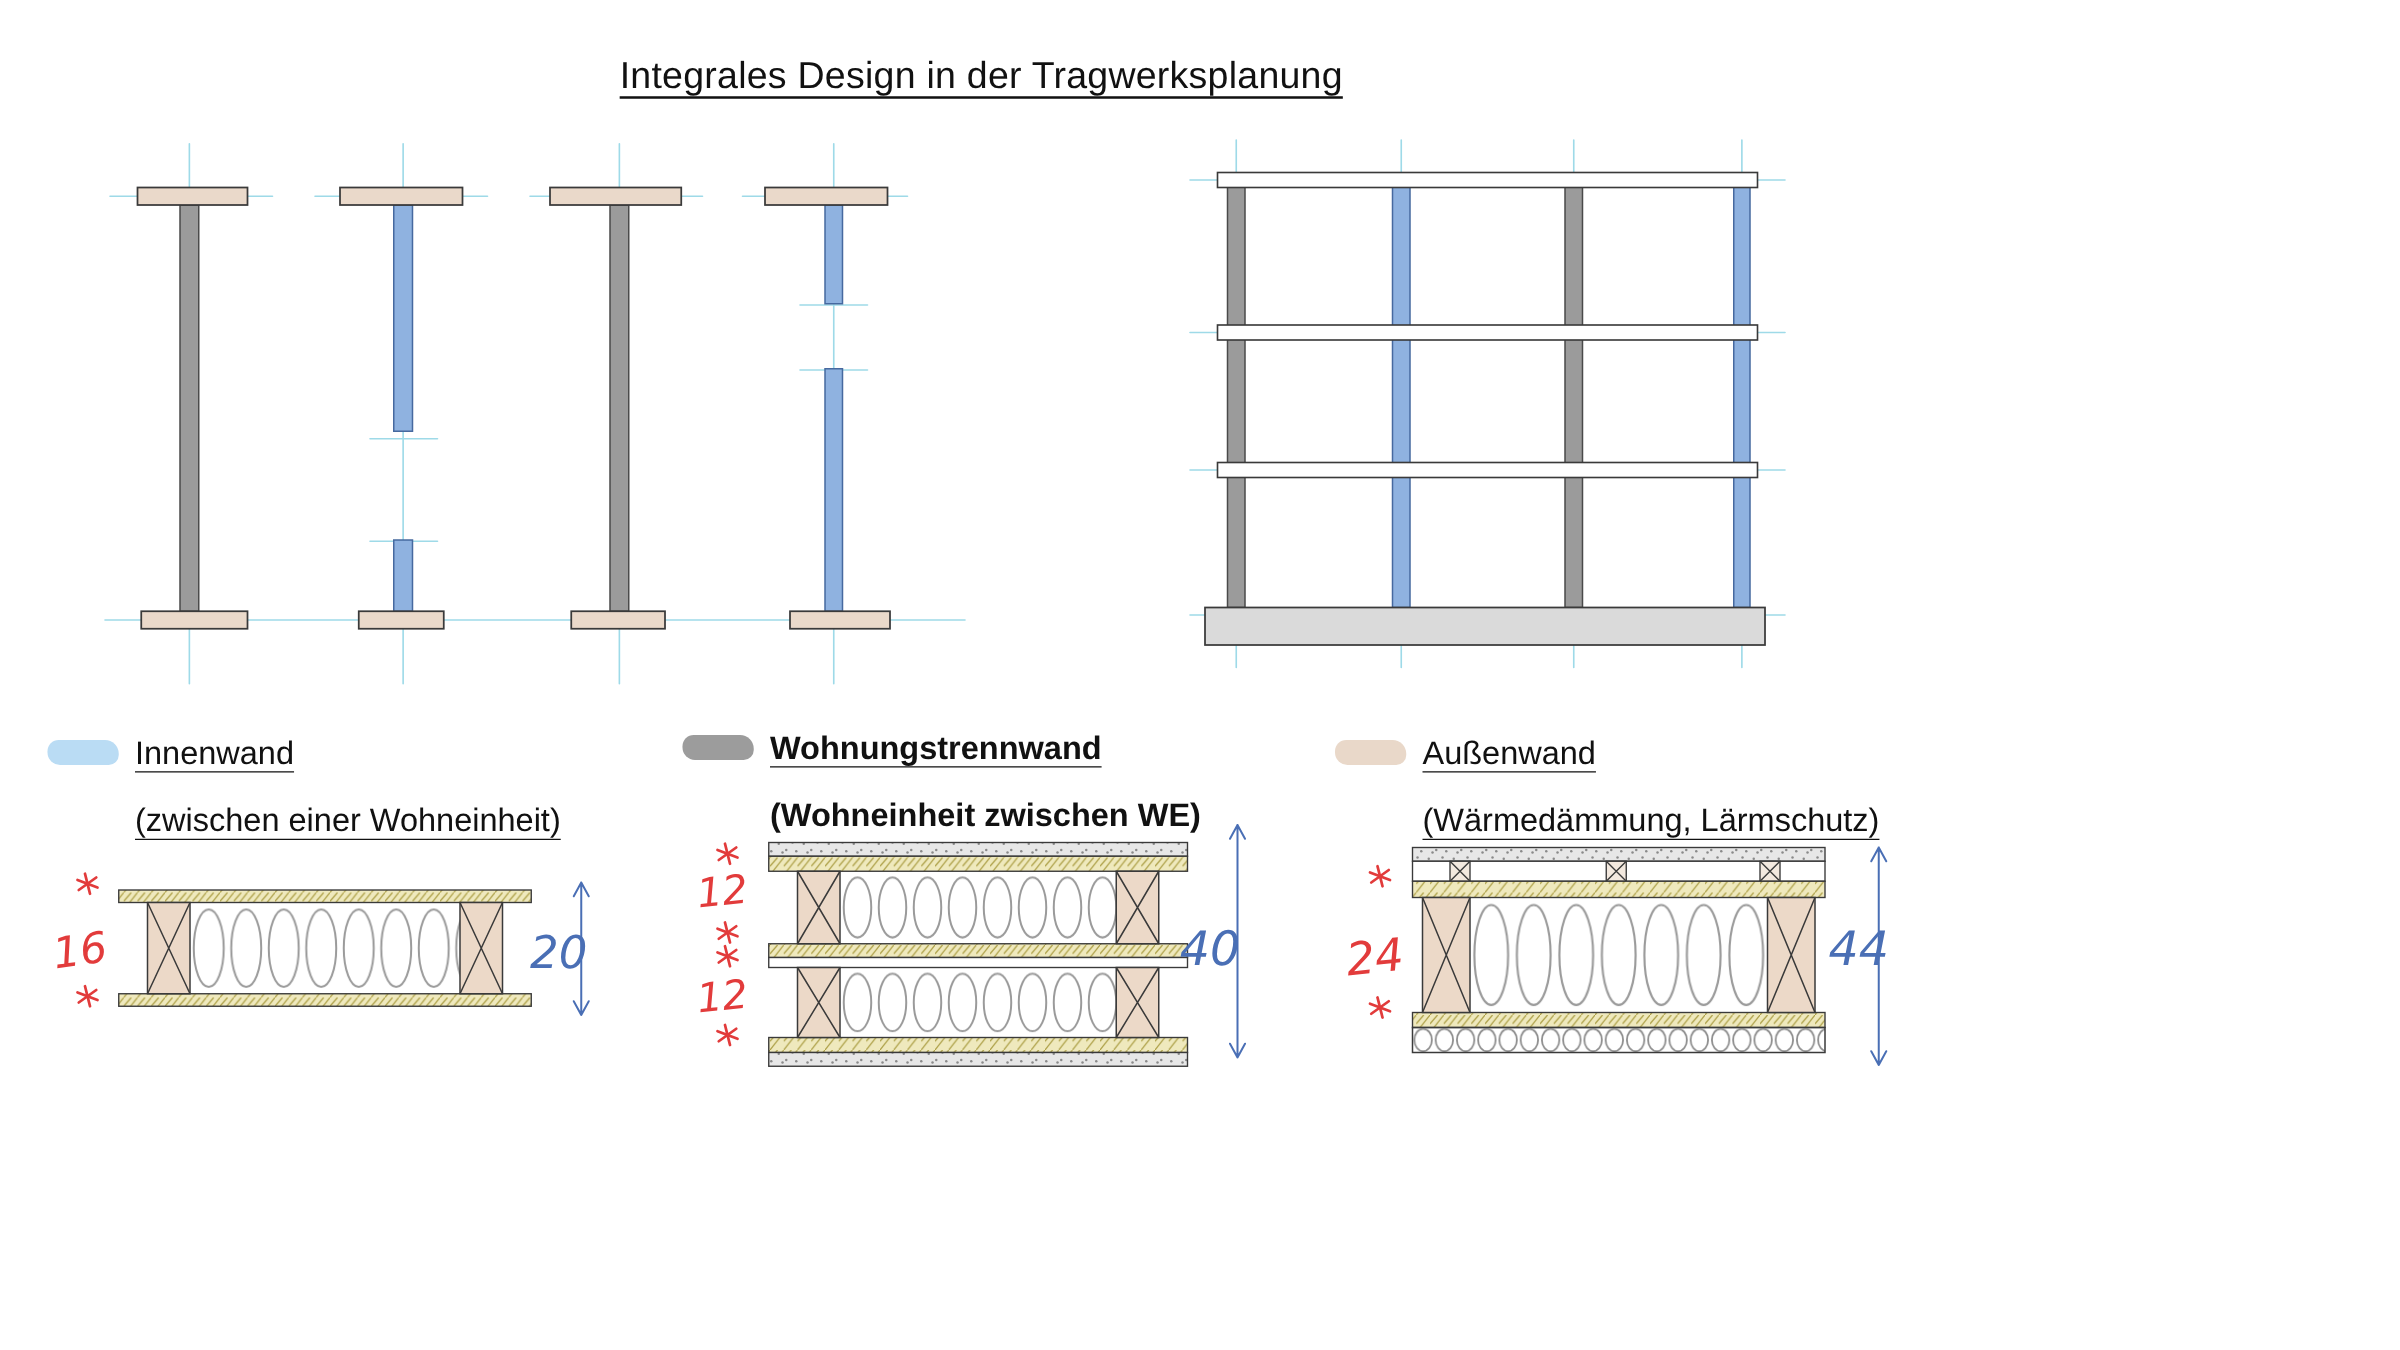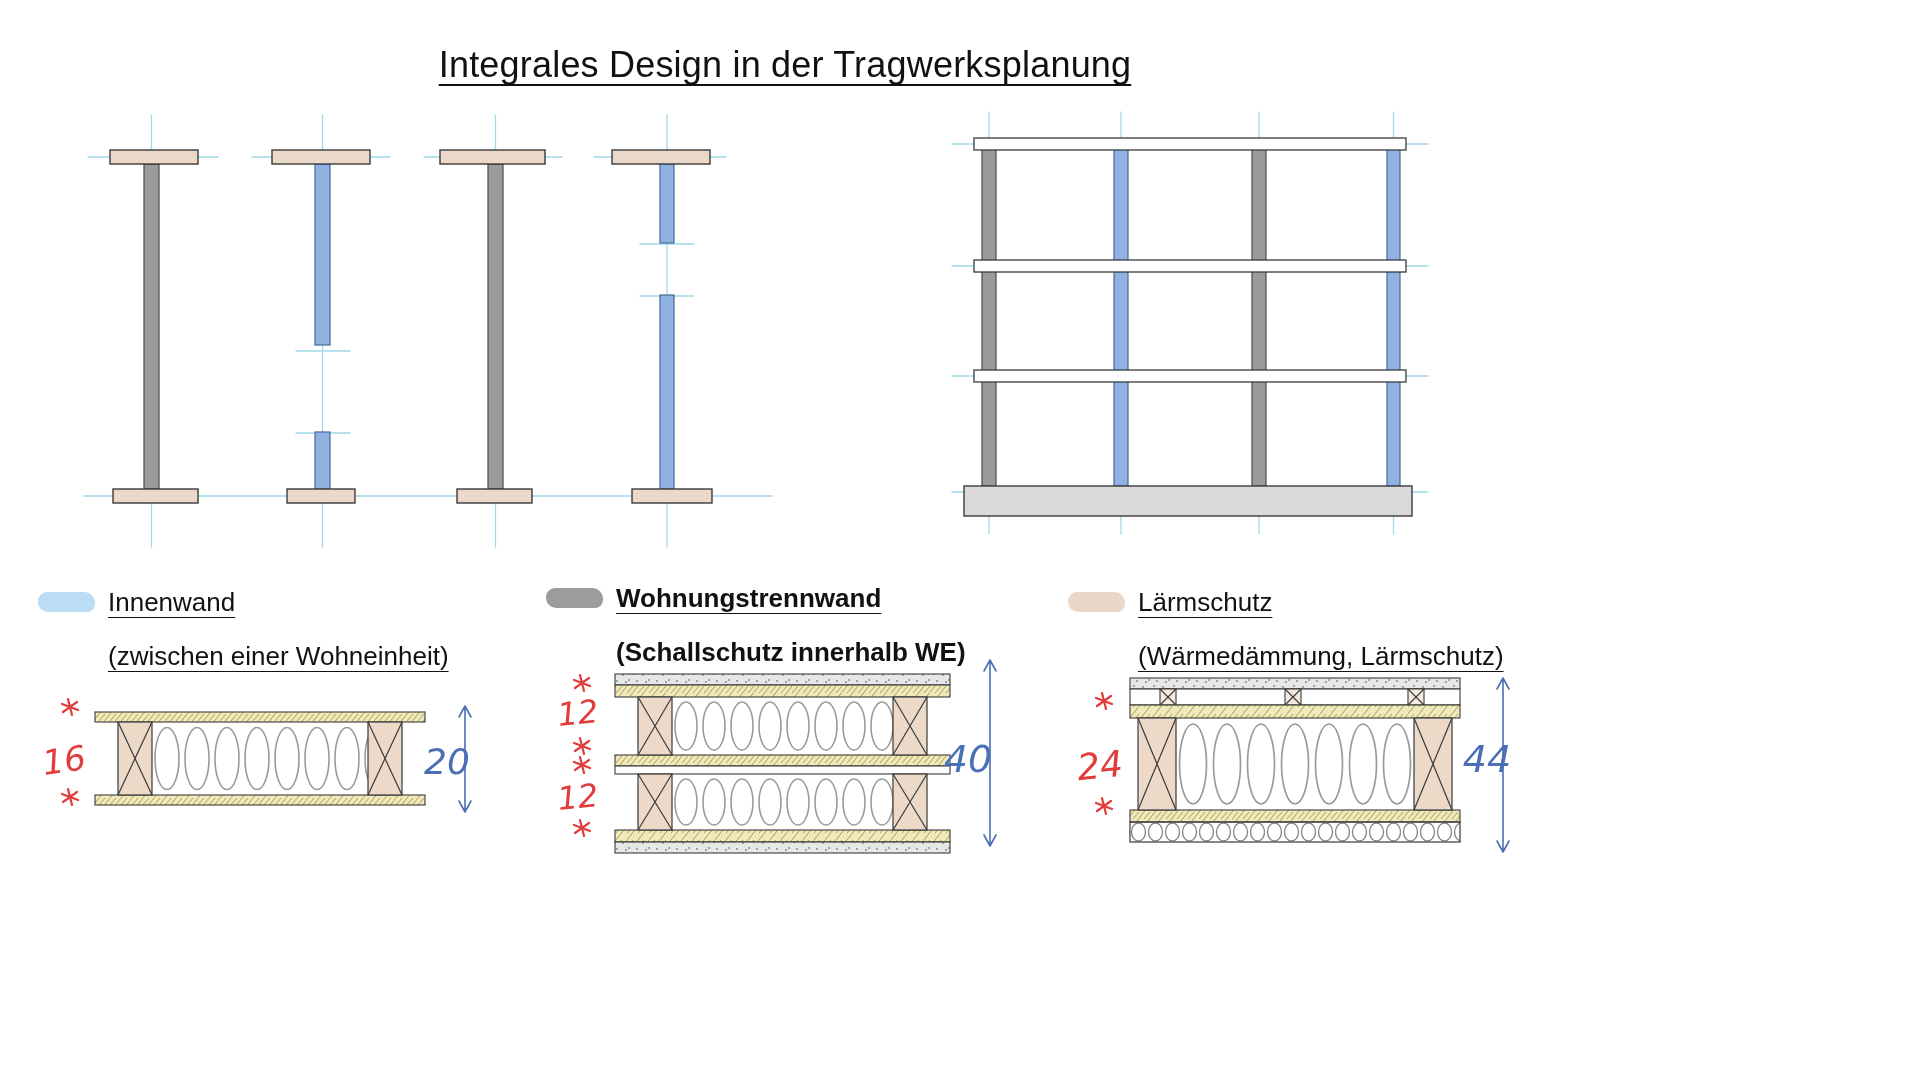--- a/index.html
+++ b/index.html
@@ -1,19 +1,19 @@
 <!DOCTYPE html>
 <html><head>
 <meta charset="utf-8">
 <style>
   html,body{margin:0;padding:0;background:#ffffff;}
   .canvas{position:relative;width:1920px;height:1080px;background:#ffffff;overflow:hidden;
           font-family:"Liberation Sans",sans-serif;color:#111;}
   .title{position:absolute;top:44px;left:785px;transform:translateX(-50%);
-         font-size:36px;letter-spacing:.2px;white-space:nowrap;
+         font-size:30px;letter-spacing:.2px;white-space:nowrap;
          text-decoration:underline;text-underline-offset:7px;text-decoration-thickness:1.5px;}
   .sketch{position:absolute;left:0;top:0;}
   .legend-item{position:absolute;display:flex;gap:13px;align-items:flex-start;}
   .swatch{display:inline-block;width:57px;height:20px;border-radius:9px 11px 8px 10px;margin-top:4px;}
   .legend-col{display:flex;flex-direction:column;gap:24px;}
   .legend-label,.legend-sub{font-size:26px;line-height:1.15;white-space:nowrap;}
   .u{text-decoration:underline;text-underline-offset:6px;text-decoration-thickness:1.4px;}
   .dim{font-family:"DejaVu Sans",sans-serif;font-style:italic;}
 </style>
 </head>
@@ -196,25 +196,25 @@
     <div class="legend-col">
       <span class="legend-label u">Innenwand</span>
       <span class="legend-sub u">(zwischen einer Wohneinheit)</span>
     </div>
   </div>
 
   <div class="legend-item" style="left:546px;top:584px;font-weight:bold;">
     <span class="swatch" style="background-color: rgb(156, 156, 156);"></span>
     <div class="legend-col">
       <span class="legend-label u">Wohnungstrennwand</span>
-      <span class="legend-sub">(Schallschutz innerhalb WE)</span>
+      <span class="legend-sub">(Wohneinheit zwischen WE)</span>
     </div>
   </div>
 
   <div class="legend-item" style="left:1068px;top:588px;">
     <span class="swatch" style="background-color: rgb(233, 216, 201);"></span>
     <div class="legend-col">
-      <span class="legend-label u">Lärmschutz</span>
+      <span class="legend-label u">Außenwand</span>
       <span class="legend-sub u">(Wärmedämmung, Lärmschutz)</span>
     </div>
   </div>
 
 </div>
 
 </body></html>

